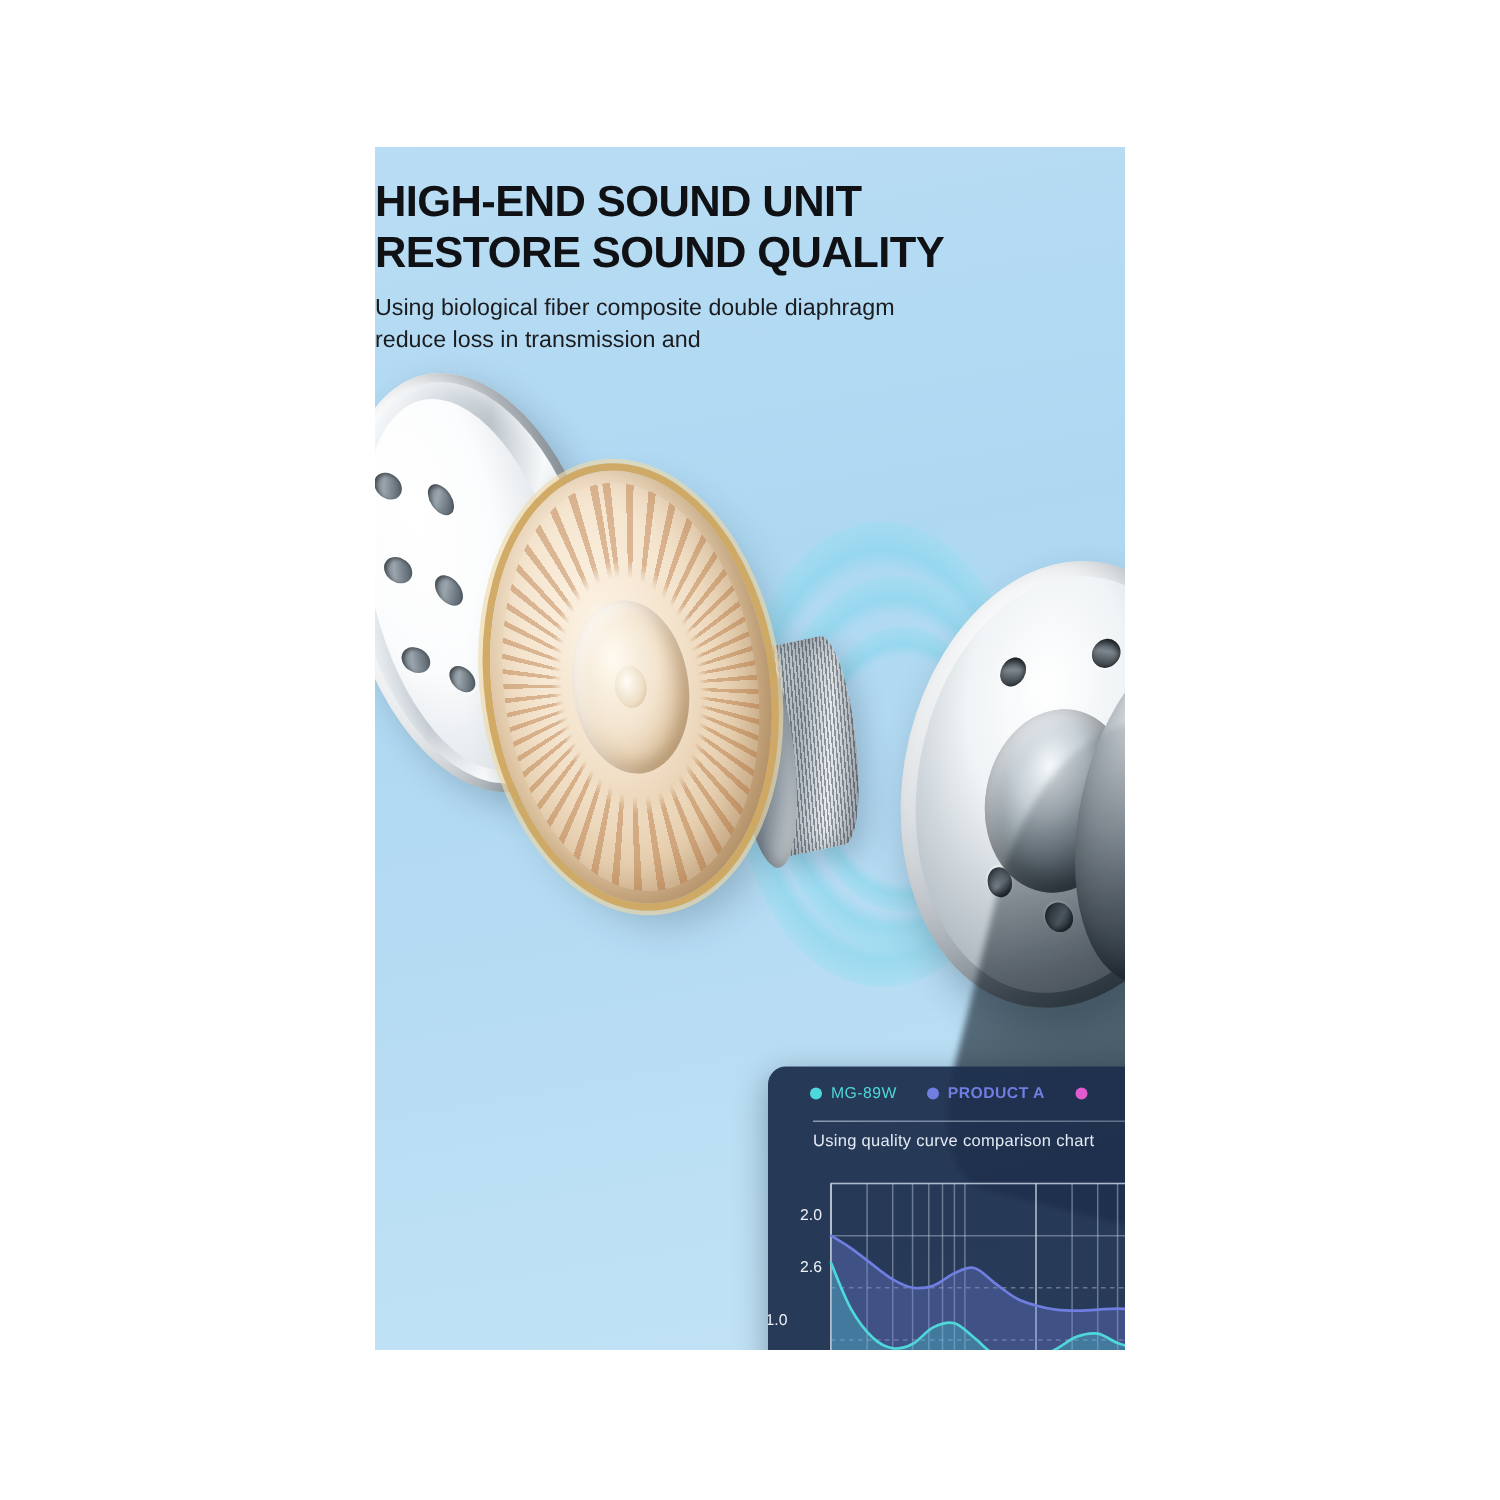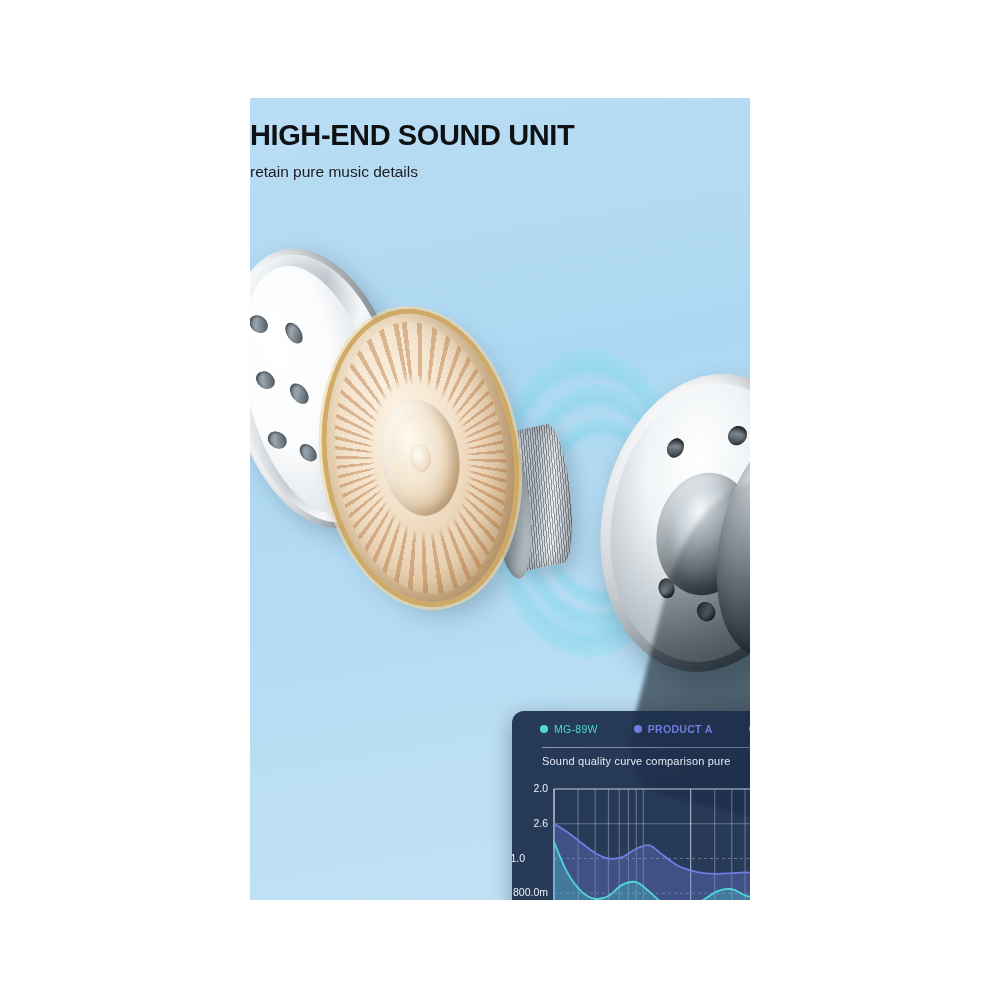--- a/index.html
+++ b/index.html
@@ -244,21 +244,21 @@
     z-index: 60;
     box-shadow: 0 6px 22px rgba(12,24,44,0.35);
     overflow: hidden;
   }
   #legend {
     position: absolute;
     left: 28px;
     top: 12px;
     display: flex;
     align-items: center;
-    gap: 36px;
+    gap: 20px;
   }
   .legend-item {
     display: flex;
     align-items: center;
     gap: 6px;
     font-size: 10.5px;
     letter-spacing: 0.3px;
     white-space: nowrap;
   }
   .legend-dot {
@@ -291,20 +291,21 @@
     height: 259px;
   }
   #plot-svg { position: absolute; left: 0; top: 0; }
 
   .ylabel {
     position: absolute;
     color: #eef2f8;
     font-size: 10.5px;
     text-align: right;
     white-space: nowrap;
+    margin-top: 22px;
   }
 </style>
 </head>
 <body>
 
 <div id="root">
 
   <div id="poster">
 
     <div id="photo">
@@ -348,22 +349,24 @@
         <div class="diaphragm-dome">
           <div class="diaphragm-dome2"></div>
         </div>
       </div>
 
       <div class="dark-wedge"></div>
     </div>
 
     <div id="headings">
       <div class="h-line">HIGH-END SOUND UNIT</div>
+      <div class="h-line">RESTORE SOUND QUALITY</div>
       <div id="subtitle">
-        <div>retain pure music details</div>
+        <div>Using biological fiber composite double diaphragm</div>
+        <div>reduce loss in transmission and</div>
       </div>
     </div>
 
     <div id="chart-panel">
 
       <div id="legend">
         <div class="legend-item">
           <span class="legend-dot" style="background: rgb(79, 216, 218);"></span>
           <span style="color: rgb(79, 216, 218);">MG-89W</span>
         </div>
@@ -372,21 +375,21 @@
           <span style="color: rgb(111, 126, 224); font-weight: bold;">PRODUCT A</span>
         </div>
         <div class="legend-item">
           <span class="legend-dot" style="background: rgb(224, 91, 208);"></span>
 
         </div>
       </div>
 
       <div id="legend-sep"></div>
 
-      <div id="chart-caption">Sound quality curve comparison pure</div>
+      <div id="chart-caption">Using quality curve comparison chart</div>
 
       <div id="plot-wrap">
         <svg id="plot-svg" width="476" height="259">
             <line x1="42" y1="78" x2="42" y2="217" stroke="rgba(205,215,232,0.42)" stroke-width="1"></line>
             <line x1="66.06580540427642" y1="78" x2="66.06580540427642" y2="217" stroke="rgba(205,215,232,0.42)" stroke-width="1"></line>
             <line x1="83.14076607407745" y1="78" x2="83.14076607407745" y2="217" stroke="rgba(205,215,232,0.42)" stroke-width="1"></line>
             <line x1="96.38513451851179" y1="78" x2="96.38513451851179" y2="217" stroke="rgba(205,215,232,0.42)" stroke-width="1"></line>
             <line x1="107.20657147835387" y1="78" x2="107.20657147835387" y2="217" stroke="rgba(205,215,232,0.42)" stroke-width="1"></line>
             <line x1="116.35596606120434" y1="78" x2="116.35596606120434" y2="217" stroke="rgba(205,215,232,0.42)" stroke-width="1"></line>
             <line x1="124.28153214815485" y1="78" x2="124.28153214815485" y2="217" stroke="rgba(205,215,232,0.42)" stroke-width="1"></line>

